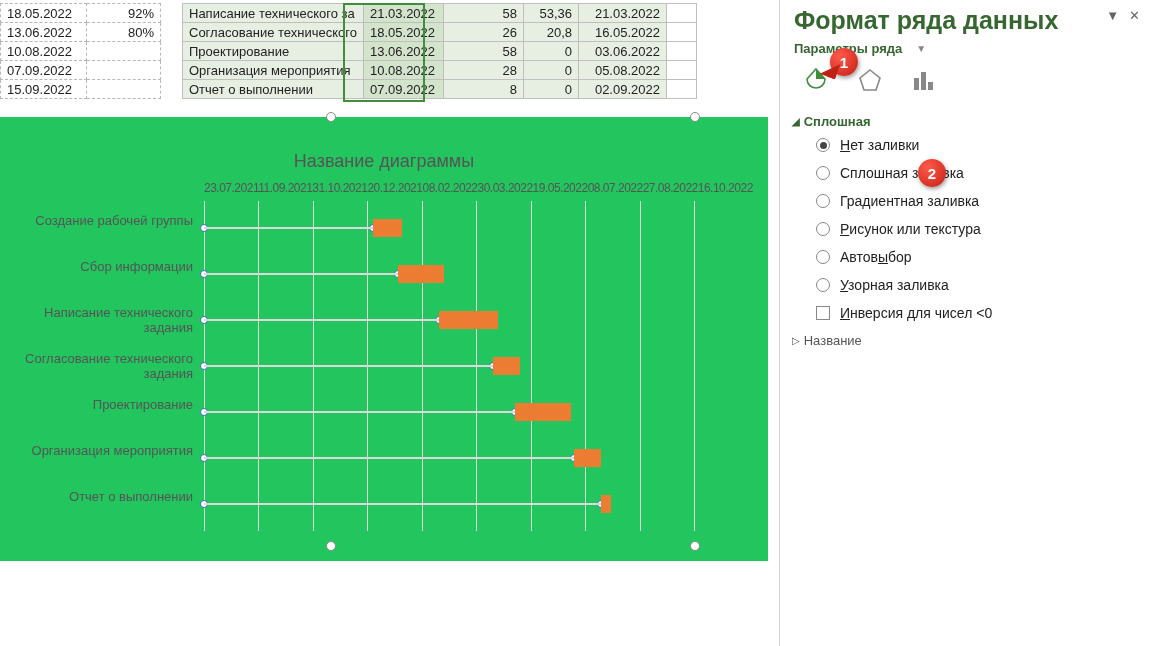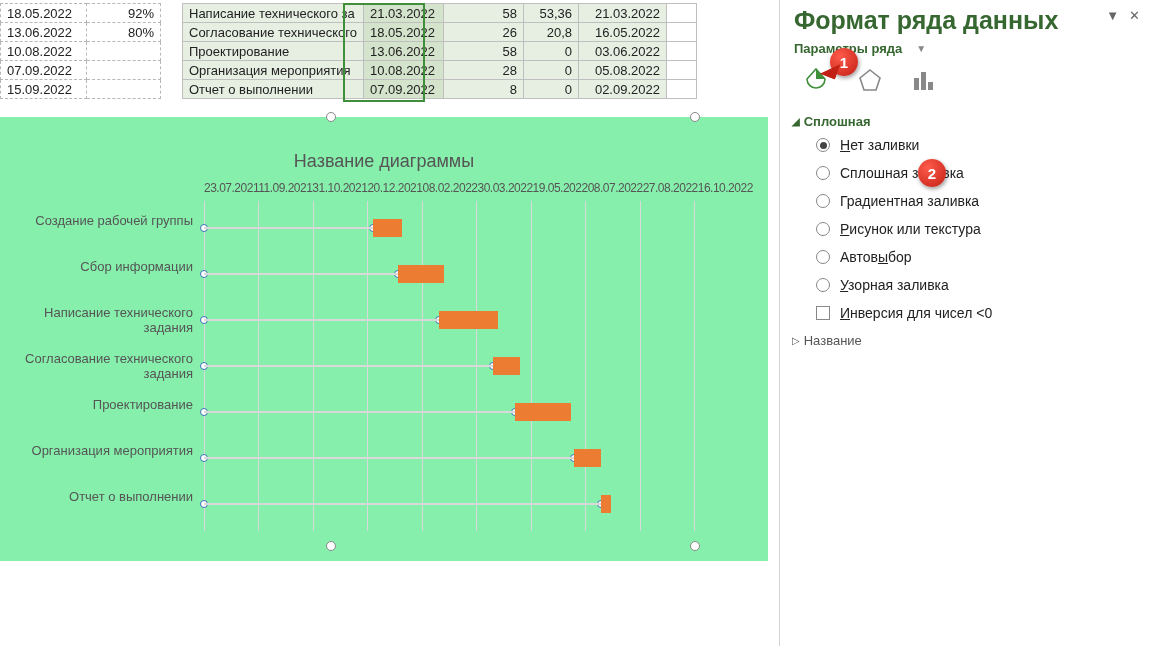--- a/index.html
+++ b/index.html
@@ -35,21 +35,21 @@
   .t-right td.ncol { width: 55px; text-align:right; }
   .t-right td.ocol { width: 88px; text-align:right; }
   .t-right td.pcol { width: 30px; background: #fff; }
   .sel-frame { position:absolute; border: 2px solid #3f8f3a; pointer-events:none; }
 
   
   .chart-frame {
     position: absolute;
     left: 0; top: 117px;
     width: 768px; height: 444px;
-    background: #86efac;
+    background: #22c55e;
   }
   .chart-title { text-align: center; font-size: 18px; color: #555; margin-top: 34px; }
   .axis-labels { position: absolute; left: 204px; top: 180px; width: 490px; font-size: 12px; color: #555; letter-spacing: -0.5px; }
   .plot {
     position: absolute; left: 204px; top: 200px; width: 490px; height: 330px;
   }
   .plot .vline { position:absolute; top:0; bottom:0; width:1px; background:#d9d9d9; }
   .cat-label { position:absolute; right: 575px; width: 200px; text-align: right; font-size: 13px; color: #555; }
   .bar1-handle { position:absolute; width:8px; height:8px; border:1px solid #3a6fb3; background:#fff; border-radius:50%; transform: translate(-50%,-50%); }
   .bar2 { position:absolute; height:18px; background:#ec7c31; }

